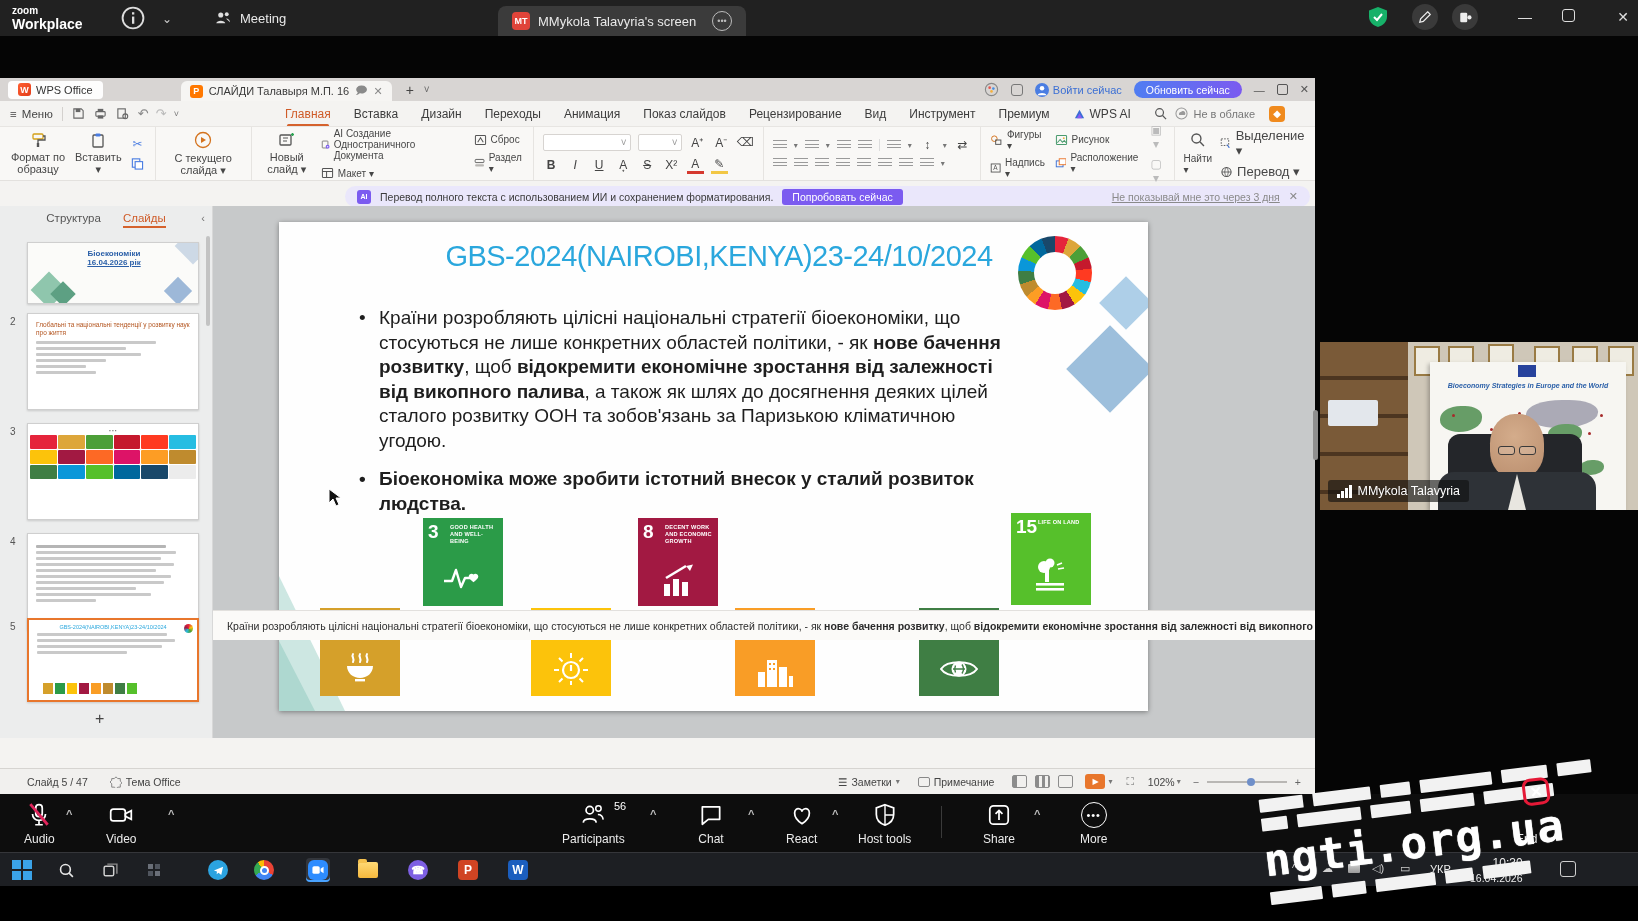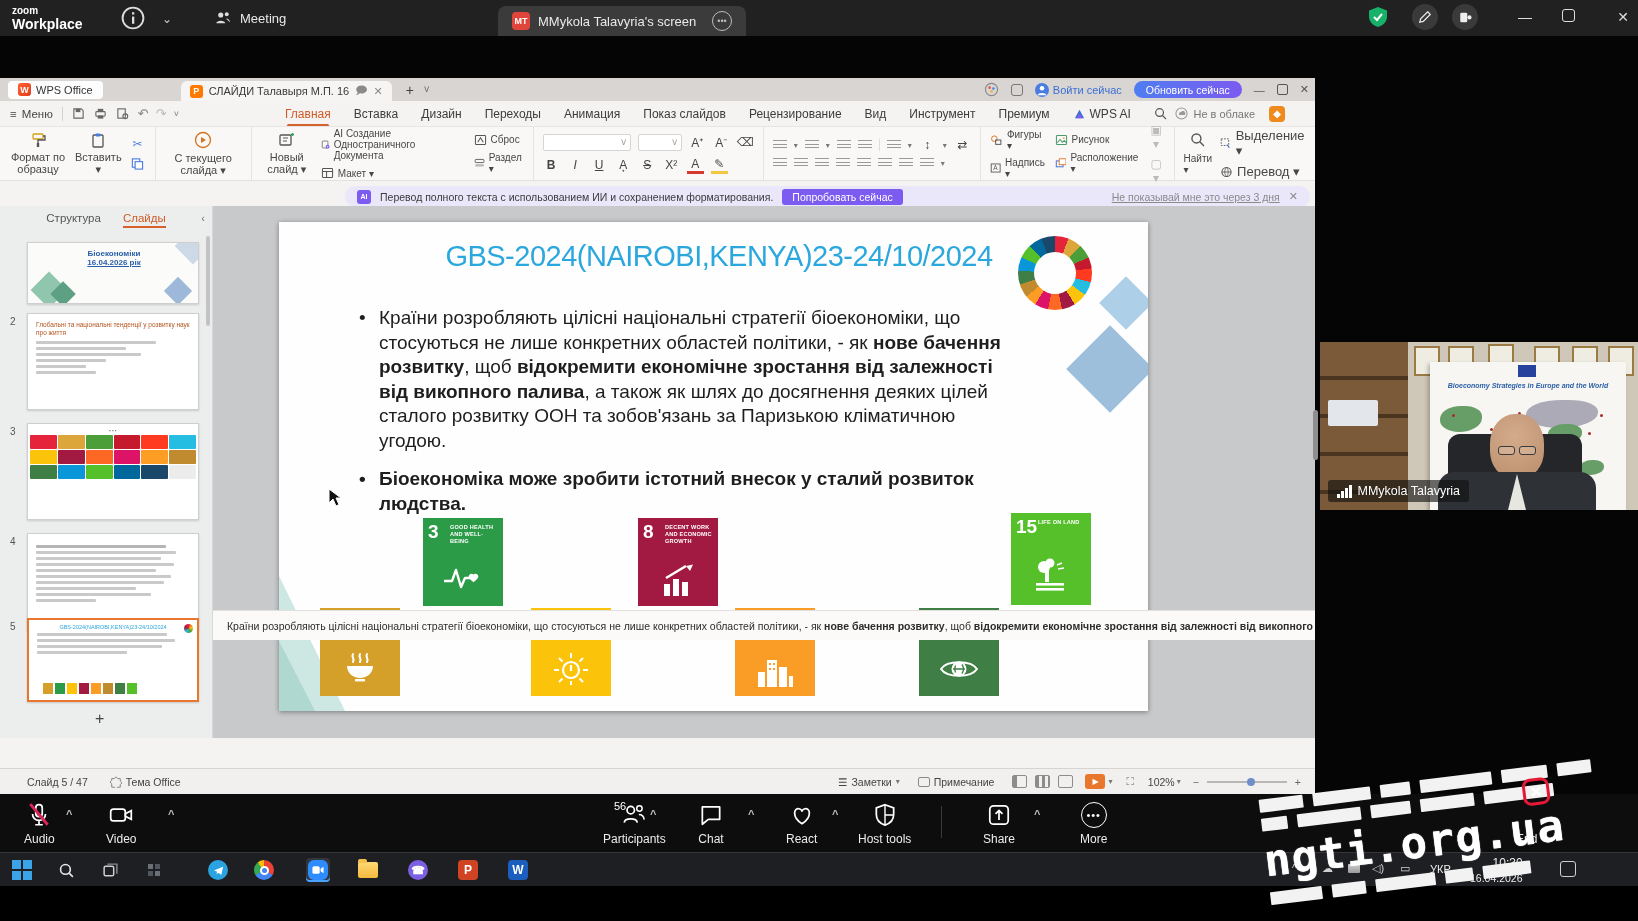--- a/index.html
+++ b/index.html
@@ -762,21 +762,21 @@
   <span class="caret" style="left:66px">^</span>
   <div class="zbtn" style="left:106px">
     <svg class="zic" viewBox="0 0 24 24">
         <rect x="2.5" y="6.5" width="13.5" height="11" rx="2.5" stroke="#fff" fill="none" stroke-width="1.6"></rect>
         <path d="M16 10.8l5.5-2.8v8l-5.5-2.8z" stroke="#fff" fill="none" stroke-width="1.6"></path>
       </svg>
     <span>Video</span>
   </div>
   <span class="caret" style="left:168px">^</span>
 
-  <div class="zbtn" style="left:603px">
+  <div class="zbtn" style="left:562px">
     <svg class="zic" viewBox="0 0 24 24">
         <circle cx="9" cy="7.5" r="3.4" stroke="#fff" fill="none" stroke-width="1.6"></circle>
         <path d="M3 19c.5-4.5 11.5-4.5 12 0" stroke="#fff" fill="none" stroke-width="1.6"></path>
         <circle cx="17" cy="6" r="2.5" stroke="#fff" fill="none" stroke-width="1.4"></circle>
         <path d="M16.5 11.5c3 0 4.6 2.2 4.9 4.8" stroke="#fff" fill="none" stroke-width="1.4"></path>
       </svg>
     <span>Participants</span>
   </div>
   <span class="pcount" style="left:614px;top:800px;position:fixed">56</span>
   <span class="caret" style="left:650px">^</span>

